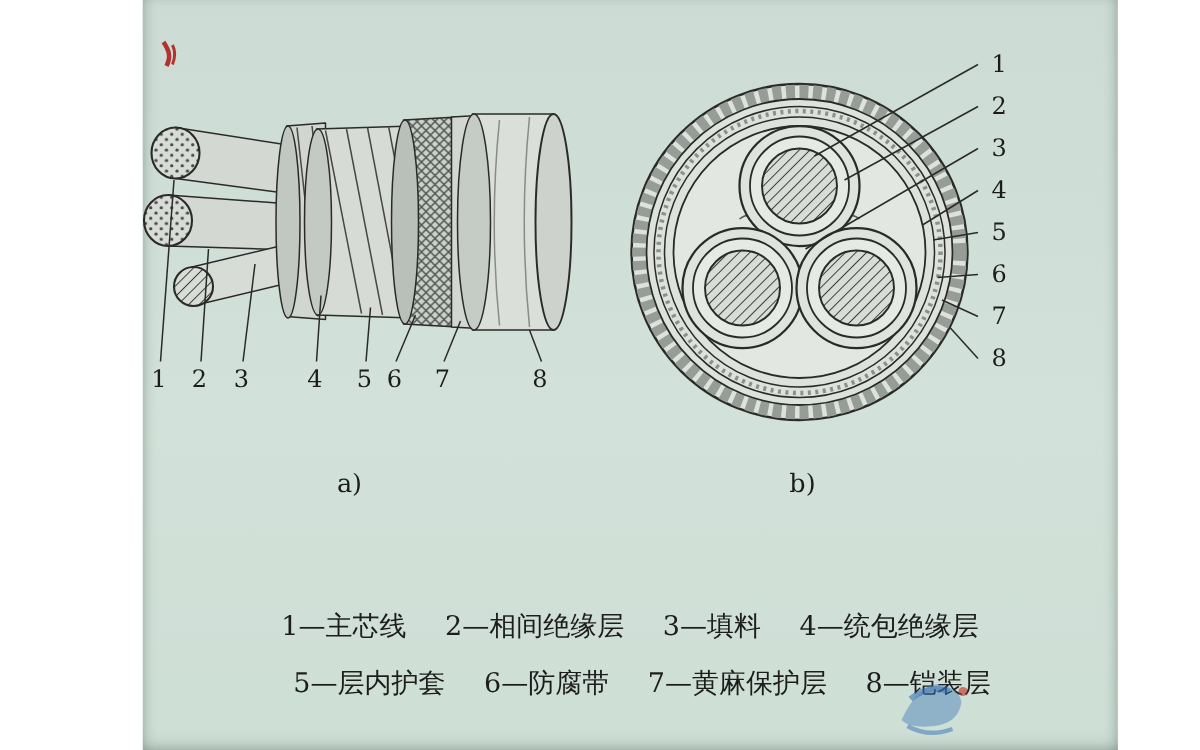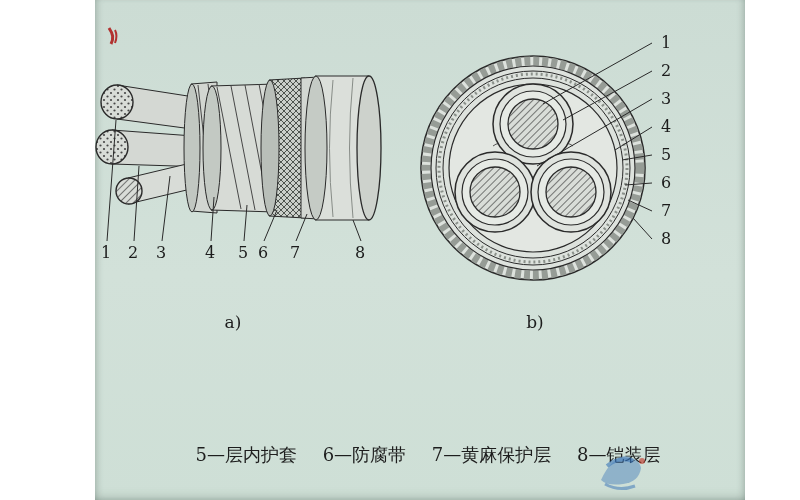--- a/index.html
+++ b/index.html
@@ -169,20 +169,26 @@
           <text x="566" y="160">5</text>
           <text x="566" y="188">6</text>
           <text x="566" y="216">7</text>
           <text x="566" y="244">8</text>
         </g>
         <text x="440" y="328" font-size="17" text-anchor="middle">b)</text>
       </g>
     </svg>
 
 
+    <div class="legend-row legend-row-1">
+      <span class="legend-item">1—主芯线</span>
+      <span class="legend-item">2—相间绝缘层</span>
+      <span class="legend-item">3—填料</span>
+      <span class="legend-item">4—统包绝缘层</span>
+    </div>
     <div class="legend-row legend-row-2">
       <span class="legend-item">5—层内护套</span>
       <span class="legend-item">6—防腐带</span>
       <span class="legend-item">7—黄麻保护层</span>
       <span class="legend-item">8—铠装层</span>
     </div>
 
     <div class="watermark">
       <svg width="58" height="44" viewBox="0 0 58 44">
         <path d="M8 30 q10 -22 24 -24 q14 2 16 12 q-2 14 -18 16 q-16 2 -22 -4 z" fill="#2f6db5" opacity="0.5"></path>

